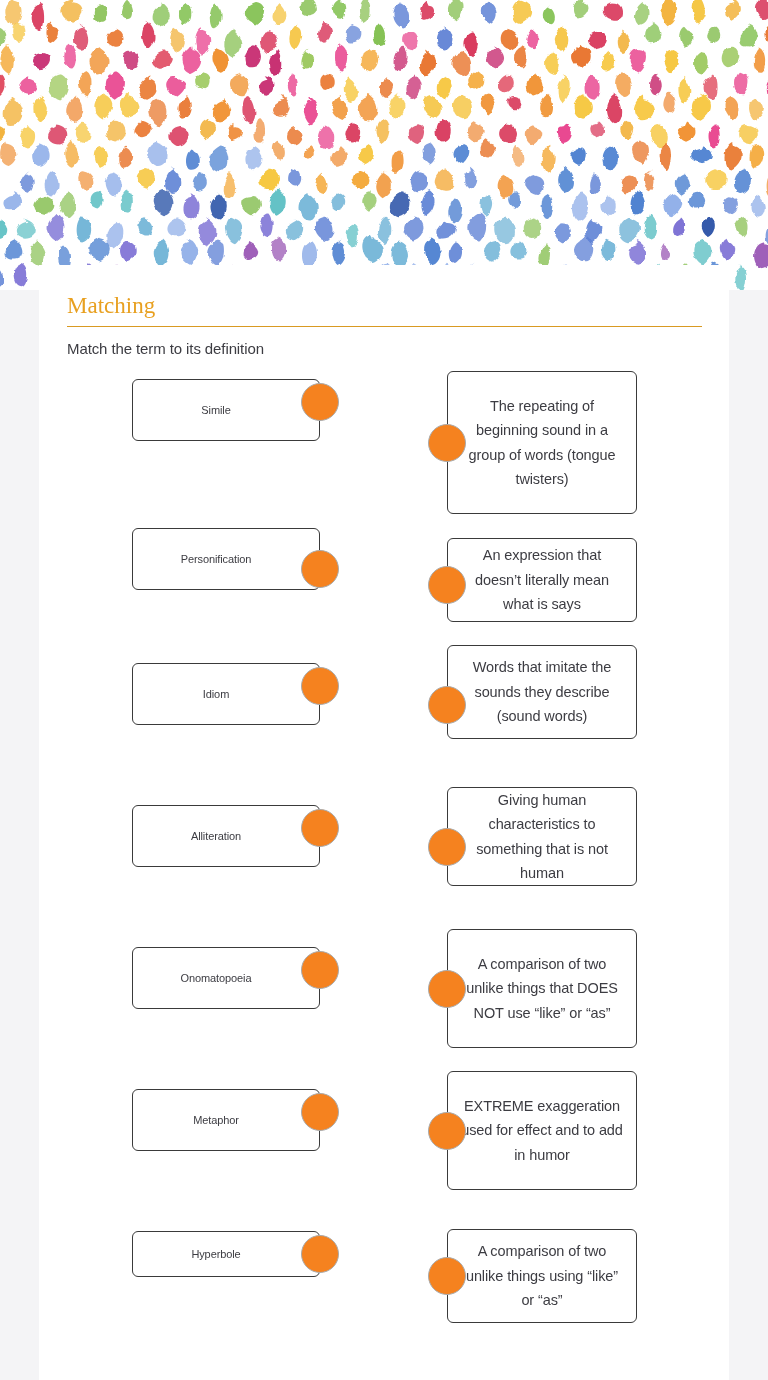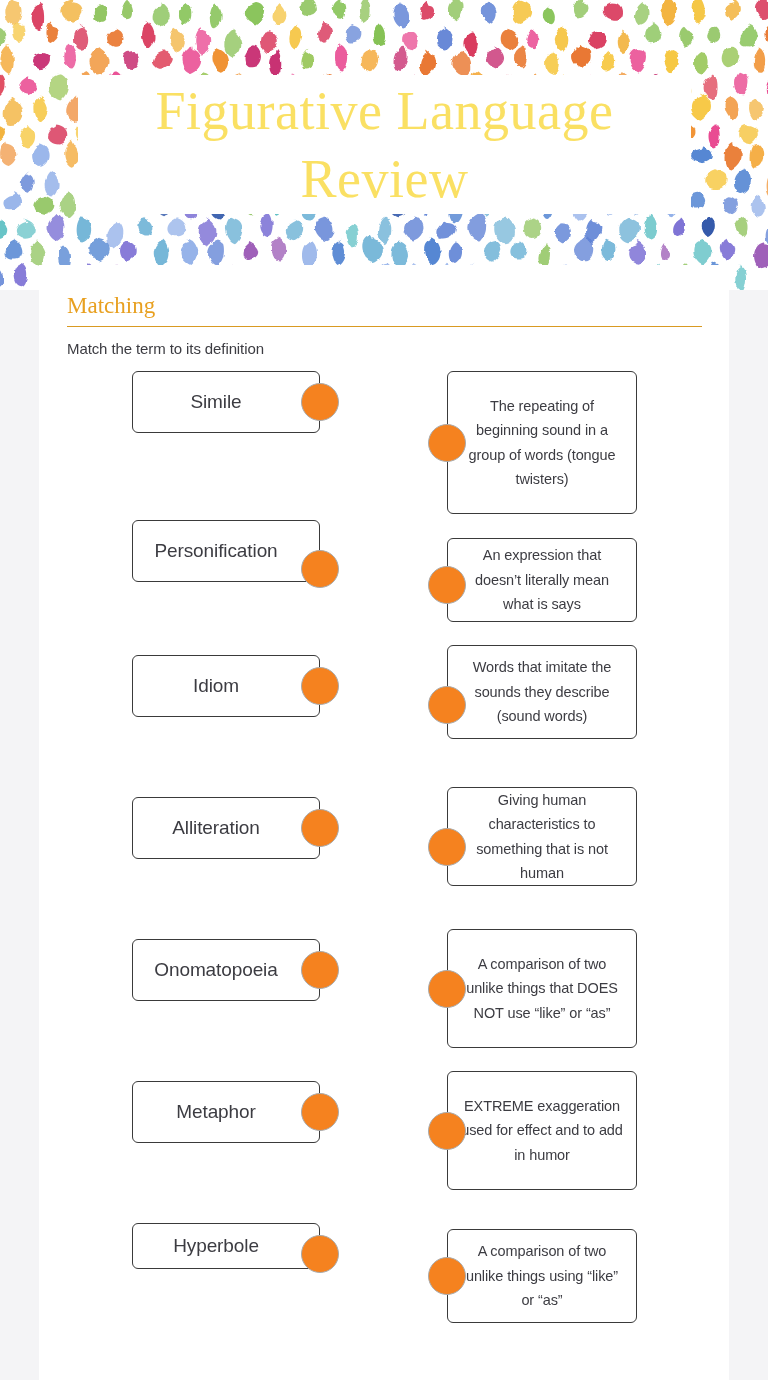--- a/index.html
+++ b/index.html
@@ -89,24 +89,25 @@
     position: absolute;
     left: 93px;
     width: 188px;
     border: 1.2px solid #3a3a3a;
     border-radius: 6px;
     background: #ffffff;
     display: flex;
     align-items: center;
     justify-content: center;
     text-align: center;
-    font-size: 19px;
+    font-size: 11px;
     color: #3c3c42;
     padding: 6px 30px 6px 10px;
     letter-spacing: -0.1px;
+    margin-top: 8px;
   }
   .def-box {
     position: absolute;
     left: 408px;
     width: 190px;
     border: 1.2px solid #3a3a3a;
     border-radius: 6px;
     background: #ffffff;
     display: flex;
     align-items: center;
@@ -475,23 +476,20 @@
         <path d="M 626.6121745755022 269.35984218533144 C 641.2283037357746 269.7288294942485 638.5335966511204 291.71974448130686 627.4609232598268 292.340263492819 C 614.759313040592 290.1522816963272 614.6038125513489 271.2477846241429 626.6789664973874 268.368600849001 Z" fill="#8faee8" opacity="0.95"></path>
         <path d="M 658.4286467639863 262.8582556258693 C 665.5905277256461 265.7379909647108 663.097212113008 286.69238254954917 658.7217947750919 287.4974658535782 C 648.3669506331868 286.0756035375761 645.084897782728 269.2356131461266 654.1011008508974 266.55103053061805 Z" fill="#5ec0c4" opacity="0.94"></path>
         <path d="M 685.1866006148916 263.05875837922036 C 691.9399396764418 265.10815634227276 690.799415510881 281.5613892256219 683.8114588744061 282.3387351356627 C 679.8012178209733 278.64408098591684 679.925510607008 266.2267307562529 685.8836139039526 263.1468999398159 Z" fill="#8fc45e" opacity="0.82"></path>
         <path d="M 717.2772304915252 263.7780904785162 C 722.6381416817957 265.4851989153937 726.1767191852219 287.9565780221399 716.8631057640832 289.650030857022 C 706.5644195658107 289.06025462768054 707.2815753701873 268.20829425078506 713.0319194677435 261.4499558326555 Z" fill="#4a7fd0" opacity="0.83"></path>
         <path d="M 739.459850551309 265.15411097028016 C 749.1874692094104 270.2606786552866 746.6709824892906 286.78449804867125 741.6423283953417 293.3255907966874 C 733.7894077844054 287.9105313059457 733.0676233268076 271.9753264064436 740.9231134377993 267.0869754583514 Z" fill="#5ec0c4" opacity="0.75"></path>
         <path d="M 780.208012438476 271.62148762267157 C 789.812281306245 275.4700719652791 785.480994504623 283.8977750281444 775.6984051809172 289.18069944329596 C 768.1810093206382 284.0331234255029 764.5356385966811 274.61737584692537 779.9503320222489 269.1092740337408 Z" fill="#8faee8" opacity="0.76"></path>
         <path d="M 801.5015845324386 270.58737752683805 C 810.027500525188 271.16313357209464 810.0624857220973 292.015971962661 799.3224999622081 293.44298342985235 C 790.8847602971409 291.41068822052824 790.1702337749514 272.8790168232303 798.7417504502189 268.6055660024777 Z" fill="#5ec0c4" opacity="0.74"></path>
       </g>
     </svg>
 
-  <div id="title-plate">
-    <div id="title-text">Figurative Language Review</div>
-  </div>
 </div>
 
 <div id="content-card">
 
   <div id="section-title">Matching</div>
   <div id="section-rule"></div>
   <div id="section-instructions">Match the term to its definition</div>
 
   <div id="match-area" style="height: 952px;">
       <div class="match-row" style="position: absolute; top: 0px; left: 0px;">

